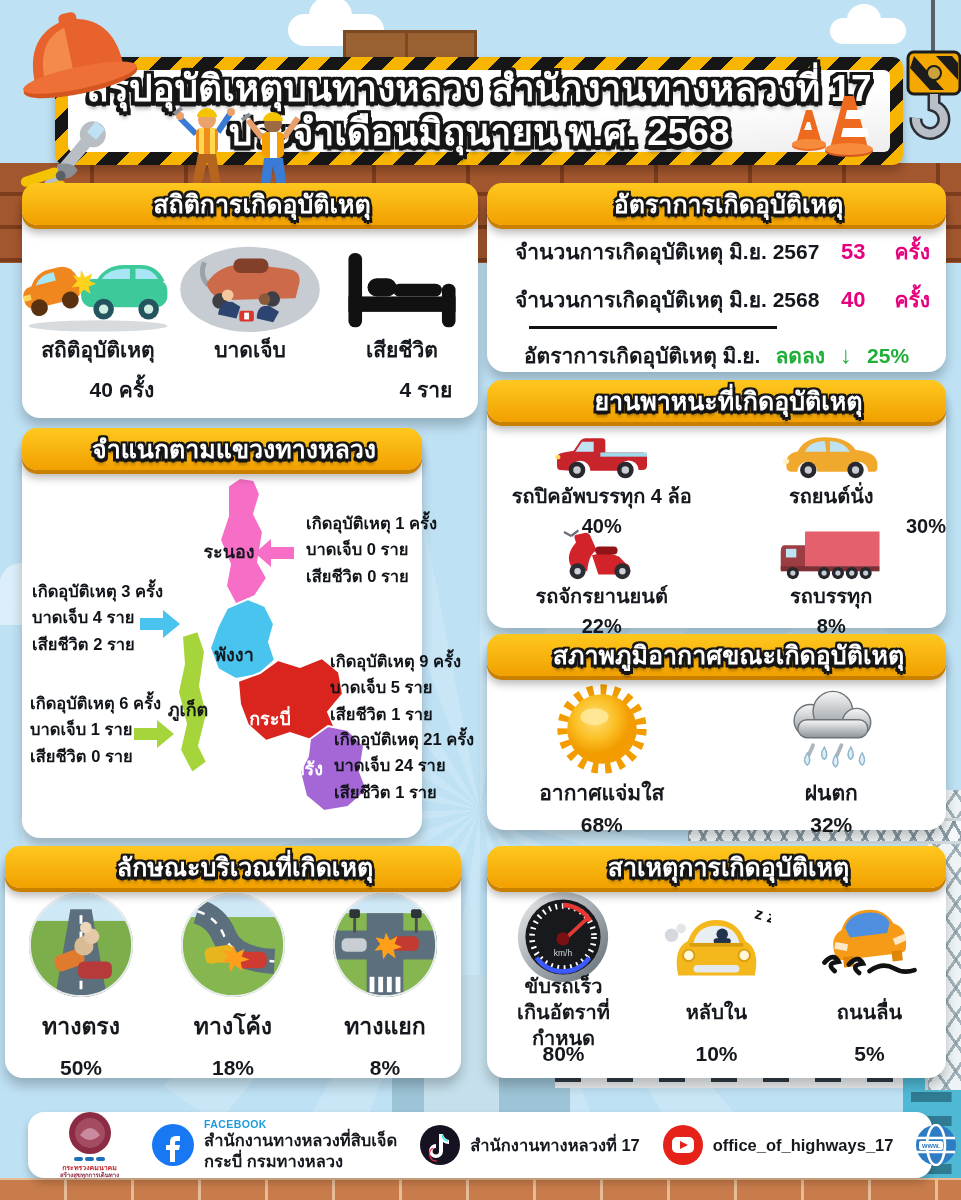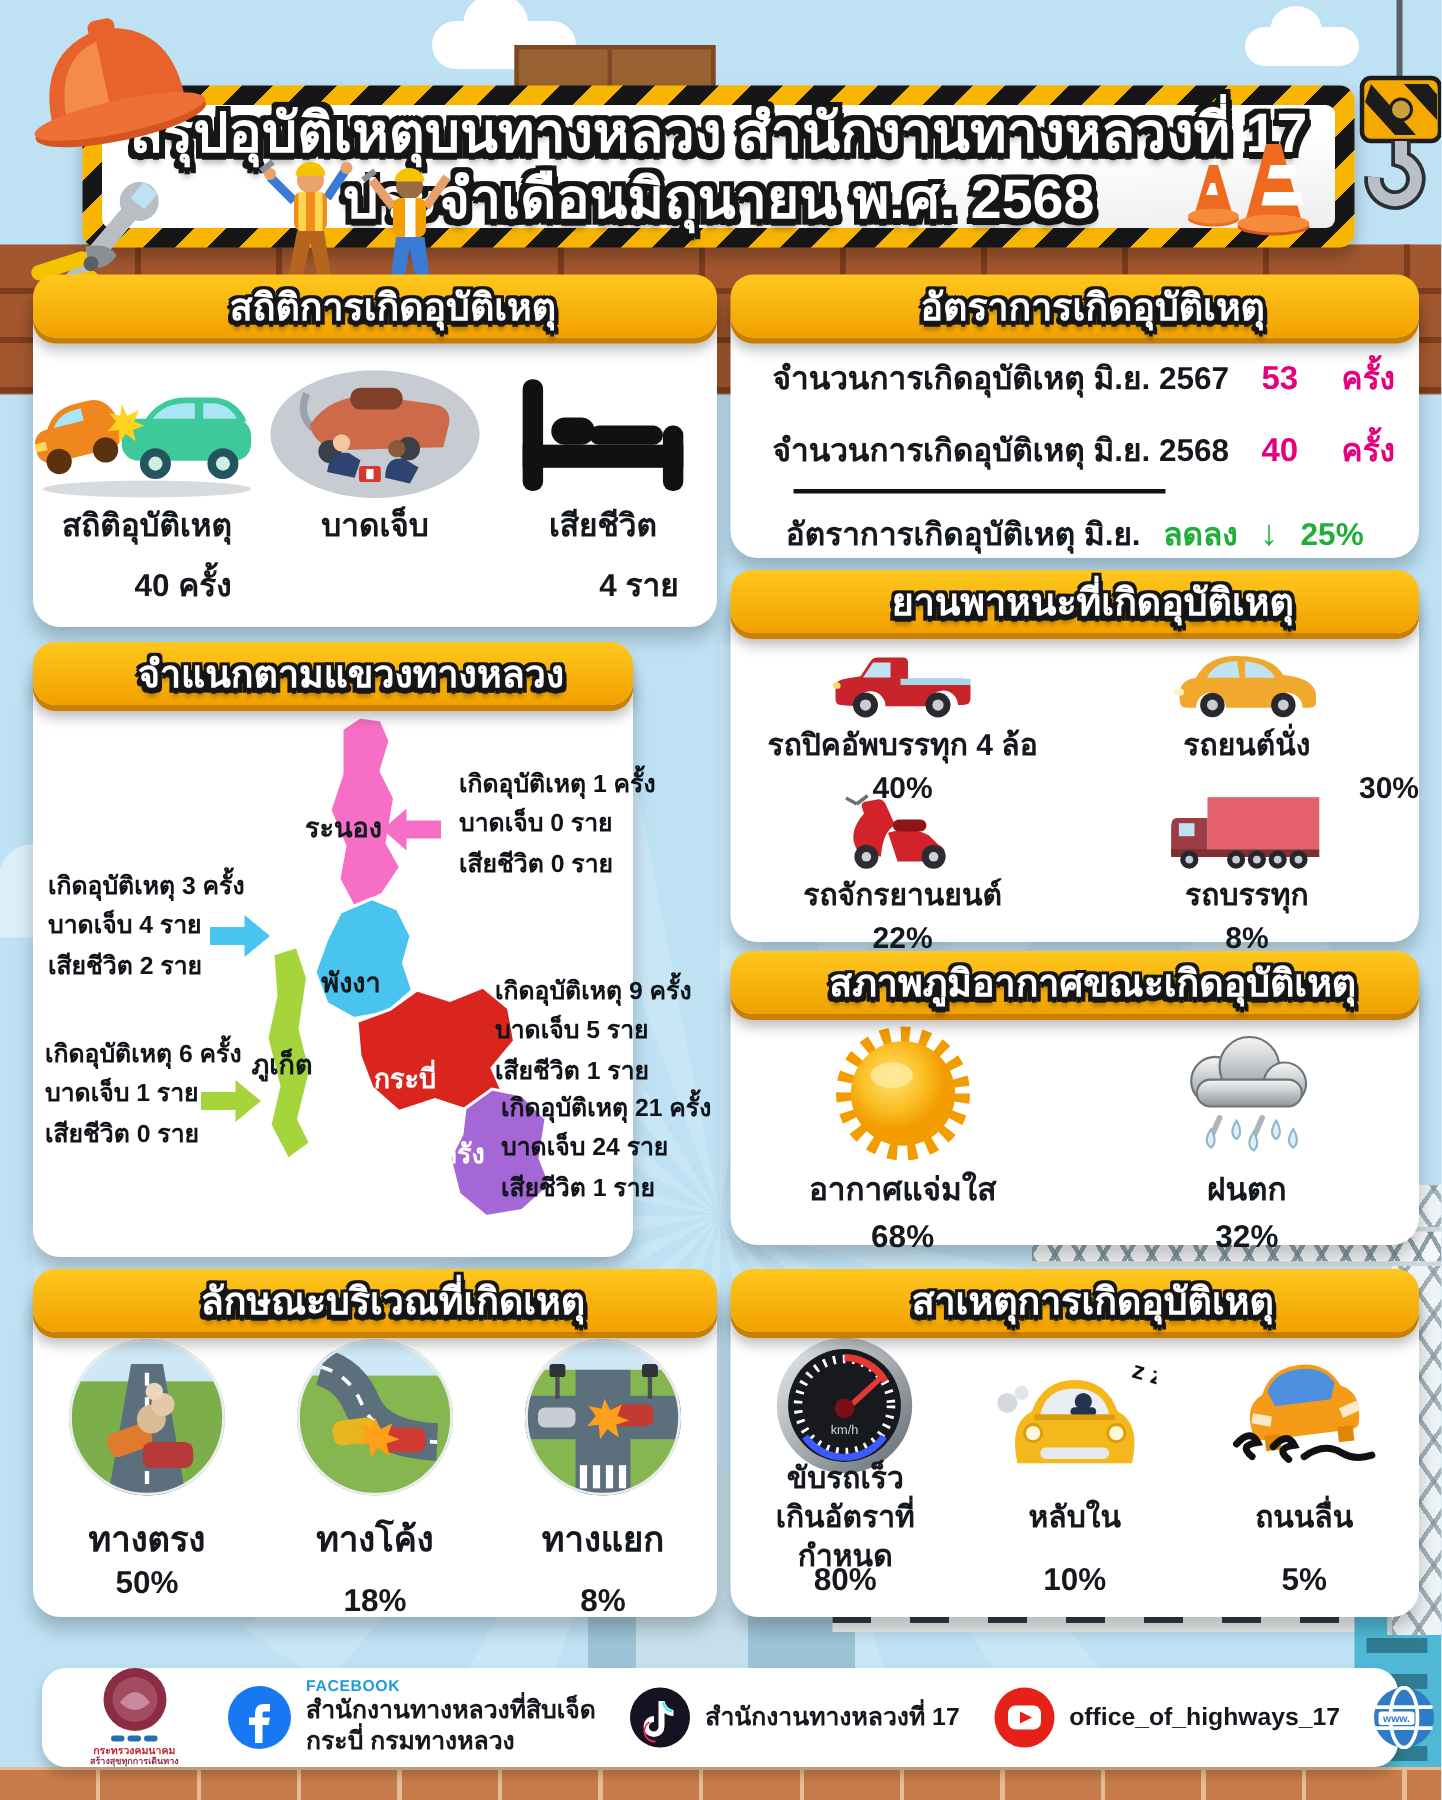--- a/index.html
+++ b/index.html
@@ -442,21 +442,21 @@
               <path d="M76,62 q5,9 0,13 q-6,-4 0,-13 z"></path>
             <path d="M88,68 q5,9 0,13 q-6,-4 0,-13 z"></path>
           </g>
         </svg>
       </div>
       <div class="lbl">ฝนตก</div>
       <div class="lbl" style="margin-top:4px;">32%</div>
     </div>
   </section>
 
-  <section class="panel" style="left:22px;top:846px;width:456px;height:232px;">
+  <section class="panel" style="left:5px;top:846px;width:456px;height:232px;">
     <div class="panel-body"></div>
     <div class="pill">
         <span class="pt ol-sm">ลักษณะบริเวณที่เกิดเหตุ</span>
       </div>
     <div class="cell3" style="left:0;top:44px;">
       <div class="icon-box" style="height:108px;">
         <svg width="106" height="106" viewBox="0 0 110 110">
           <defs>
               <clipPath id="cc1">
                 <circle cx="55" cy="55" r="54"></circle>
@@ -472,21 +472,21 @@
               </g>
             <rect x="52" y="72" width="35" height="18" rx="6" fill="#b73a3a"></rect>
             <circle cx="58" cy="56" r="10" fill="#d9bb96"></circle>
               <circle cx="66" cy="46" r="8" fill="#e3c9a8"></circle>
               <circle cx="60" cy="37" r="6" fill="#ecd7bb"></circle>
           </g>
           <circle cx="55" cy="55" r="53" fill="none" stroke="#e9edf0" stroke-width="2"></circle>
         </svg>
       </div>
       <div class="lbl" style="font-size:23px;margin-top:10px;">ทางตรง</div>
-      <div class="lbl" style="margin-top:0;">50%</div>
+      <div class="lbl" style="margin-top:12px;">50%</div>
     </div>
     <div class="cell3" style="left:33.33%;top:44px;">
       <div class="icon-box" style="height:108px;">
         <svg width="106" height="106" viewBox="0 0 110 110">
           <defs>
               <clipPath id="cc2">
                 <circle cx="55" cy="55" r="54"></circle>
               </clipPath>
             </defs>
           <g clip-path="url(#cc2)">

